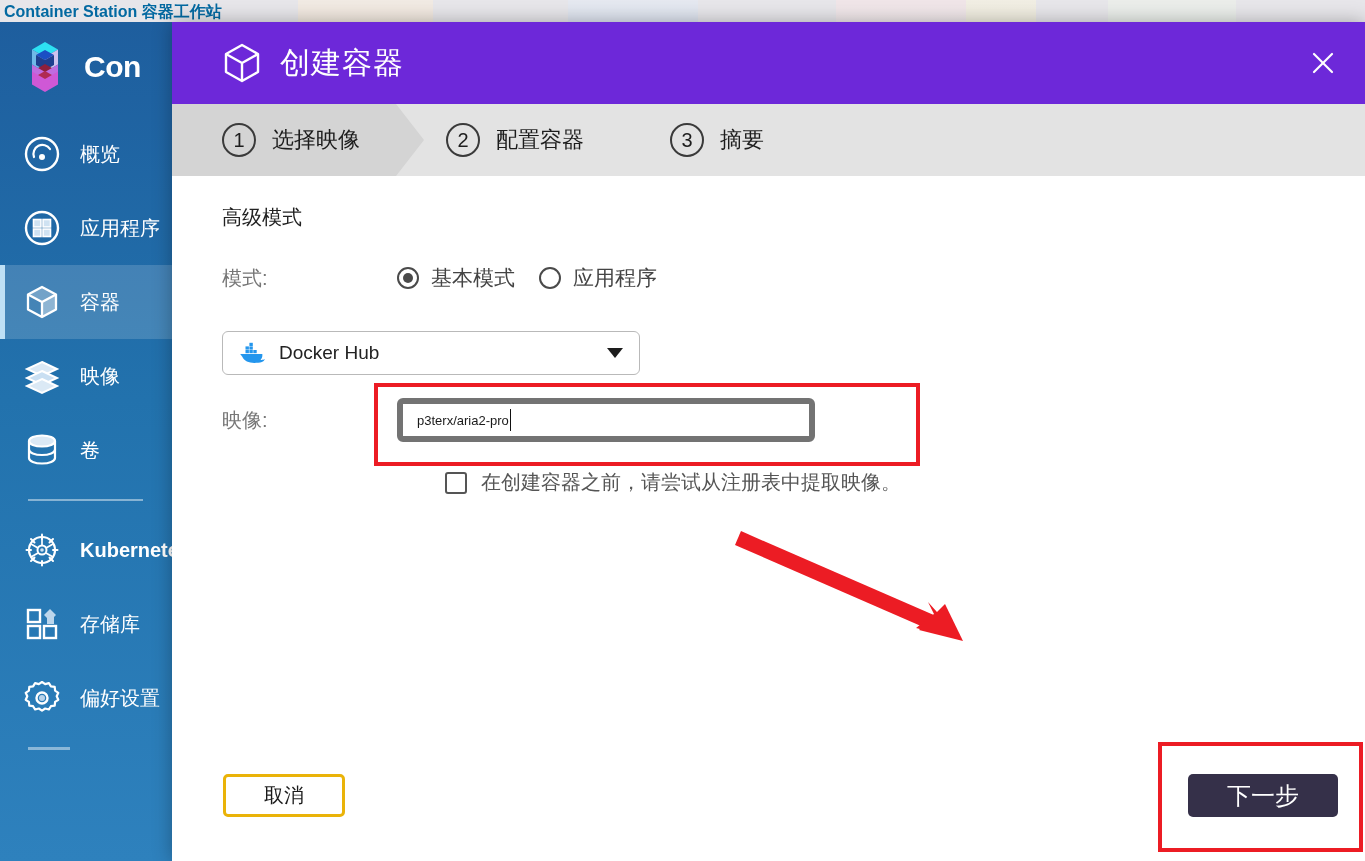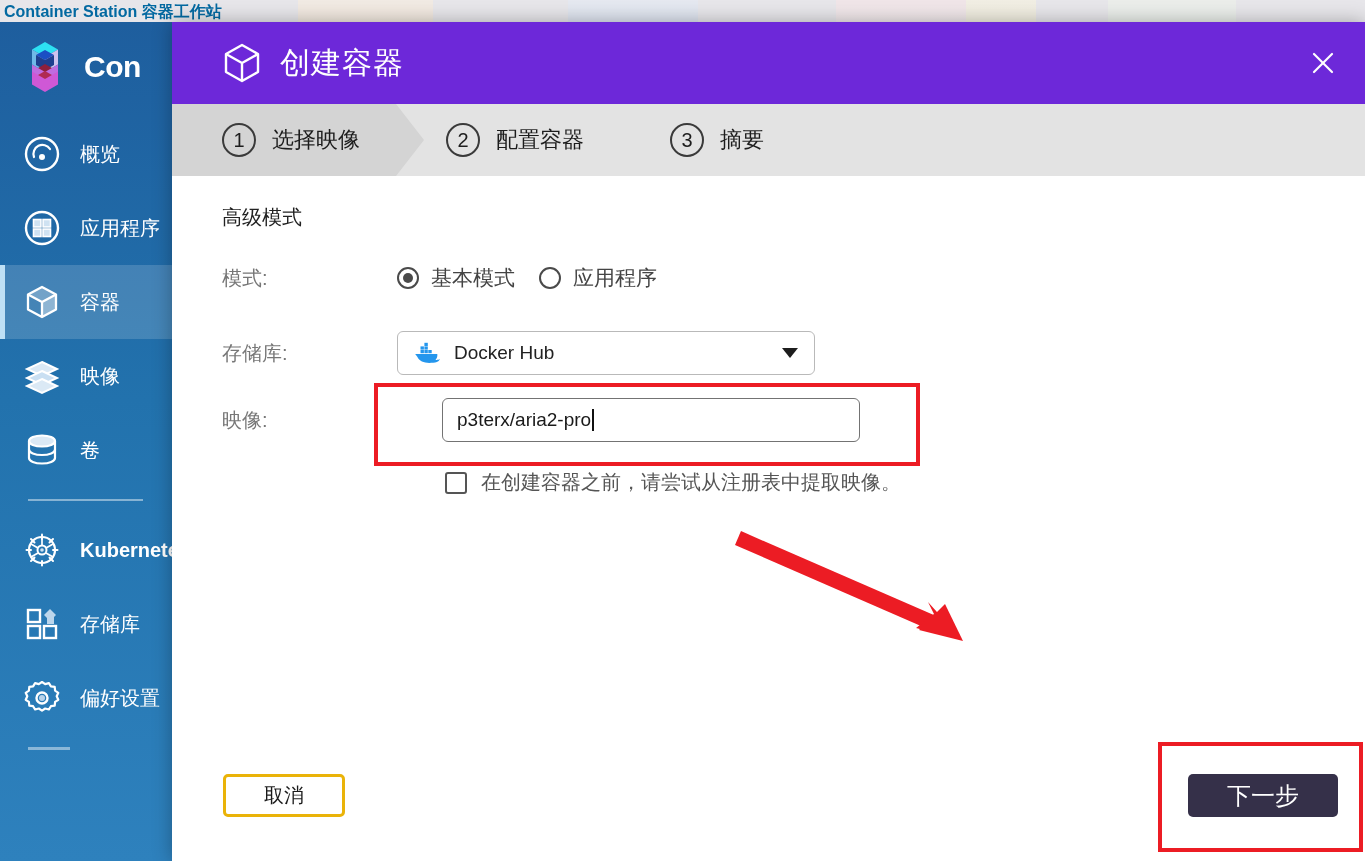--- a/index.html
+++ b/index.html
@@ -205,25 +205,25 @@
     position: absolute; right: 16px; top: 50%;
     transform: translateY(-50%);
     width: 0; height: 0;
     border-left: 8px solid transparent;
     border-right: 8px solid transparent;
     border-top: 10px solid #1d1d1d;
   }
 
   .text-input {
     width: 418px; height: 44px;
-    border: 1px solid #737373; border-radius: 6px;
+    border: 6px solid #737373; border-radius: 6px;
     background: #fff; box-sizing: border-box;
     display: flex; align-items: center;
     padding: 0 14px;
-    font-size: 19px; color: #1a1a1a; margin-left: 45px;
+    font-size: 13px; color: #1a1a1a;
   }
   .caret-bar {
     display: inline-block; width: 1.5px; height: 22px;
     background: #111; margin-left: 1px;
   }
 
   .checkbox-row {
     position: absolute; left: 246px; top: 476px;
     display: flex; align-items: center; cursor: pointer;
   }
@@ -471,21 +471,20 @@
             <span class="radio-text">基本模式</span>
           </span>
           <span class="radio-opt">
             <span class="radio-dot"></span>
             <span class="radio-text">应用程序</span>
           </span>
         </span>
       </div>
 
       <div class="form-row" style="top:155px;">
-        <span class="form-label">存储库:</span>
         <span class="select-box">
           <span class="select-icon">
             <svg width="30" height="24" viewBox="0 0 30 24">
               <g fill="#2496ed">
                 <rect x="8.5" y="9" width="3.4" height="3.2"></rect>
                 <rect x="12.4" y="9" width="3.4" height="3.2"></rect>
                 <rect x="16.3" y="9" width="3.4" height="3.2"></rect>
                 <rect x="8.5" y="5.4" width="3.4" height="3.2"></rect>
                 <rect x="12.4" y="5.4" width="3.4" height="3.2"></rect>
                 <rect x="12.4" y="1.8" width="3.4" height="3.2"></rect>

